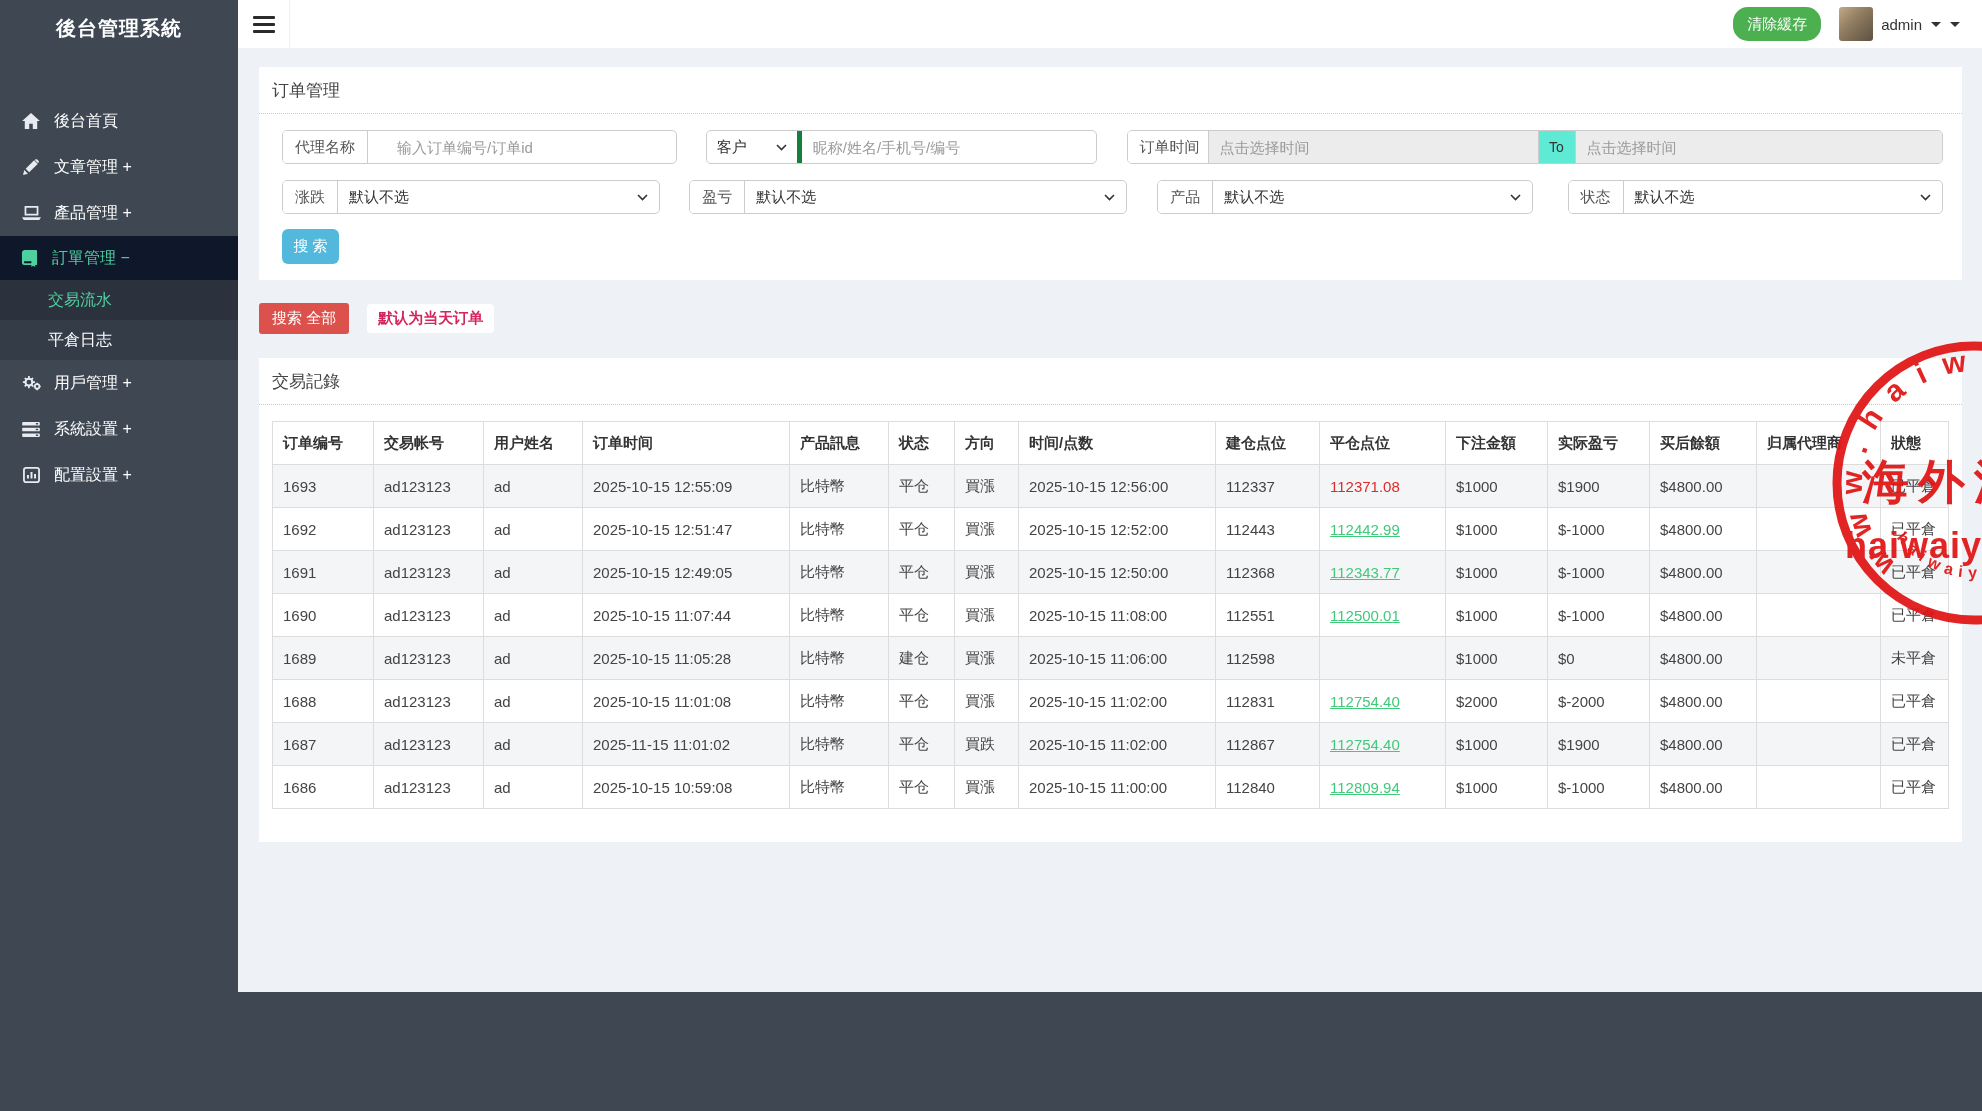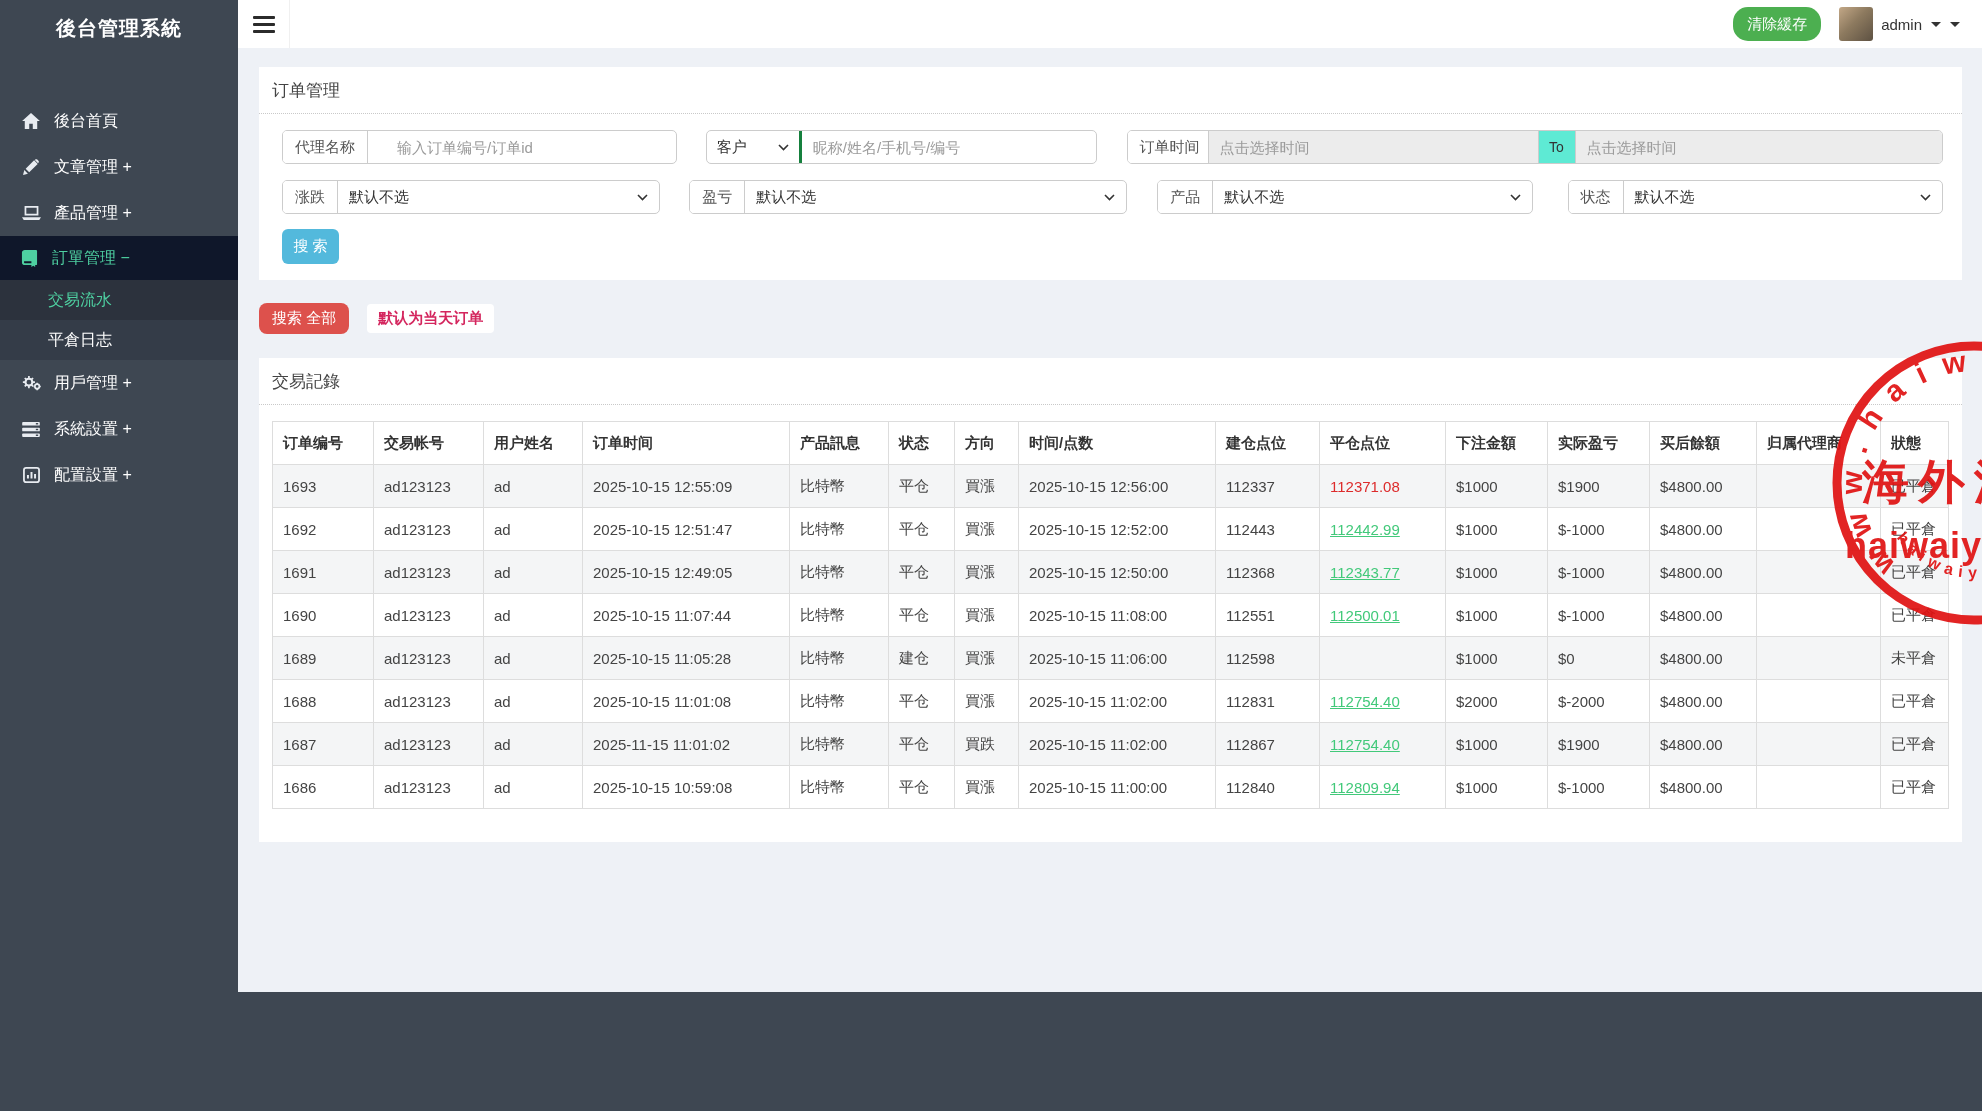--- a/index.html
+++ b/index.html
@@ -37,38 +37,38 @@
   .panel1-bd { padding:16px 19px 16px 23px; }
 
   .frow { display:flex; }
   .frow + .frow { margin-top:16px; }
   .fgroup { display:flex; height:34px; border:1px solid #ccc; border-radius:5px; background:#fff; overflow:hidden; }
   .addon { padding:0 12px; line-height:32px; font-size:15px; color:#555; border-right:1px solid #ccc; white-space:nowrap; background:#fff; }
   .fld { border:none; outline:none; flex:1; min-width:0; padding:0 11px; font-size:15px; color:#333; background:transparent; font-family:inherit; }
   .fld::placeholder { color:#9b9b9b; }
   .fld.date { background:#ececec; }
   .to-addon { width:38px; text-align:center; line-height:32px; font-size:14px; color:#333; border-left:1px solid #ccc; border-right:1px solid #ccc; background:#5eead4; }
-  .sel-addon { width:95px; display:flex; align-items:center; justify-content:space-between; padding:0 10px; border-right:3px solid #15803d; font-size:15px; color:#333; cursor:pointer; }
+  .sel-addon { width:95px; display:flex; align-items:center; justify-content:space-between; padding:0 10px; border-right:5px solid #15803d; font-size:15px; color:#333; cursor:pointer; }
   .selbody { flex:1; display:flex; align-items:center; justify-content:space-between; padding:0 11px; font-size:15px; color:#333; cursor:pointer; }
   .chev { flex:0 0 auto; }
 
   .g-agent { width:395px; margin-right:29px;gap:18px; }
   .g-cust  { width:391px; margin-right:30px; }
   .g-time  { width:817px; }
   .g-time .addon { width:81px; }
   .g-time .date1 { flex:0 0 329px; }
   .g-ud { width:394px; margin-right:29px;text-align:center; }
   .g-pl { width:456px; margin-right:30px; }
   .g-pr { width:391px; margin-right:35px; }
   .g-st { width:391px; }
 
   .btn-blue { margin-top:15px; width:57px; height:35px; background:#53b9dc; color:#fff; border:none; border-radius:6px; font-size:15px; font-family:inherit; cursor:pointer; }
 
   .actions { margin-top:23px; display:flex; align-items:center; }
-  .btn-danger { background:#dd514c; color:#fff; border:none; border-radius:8px; height:31px; padding:0 13px; font-size:15px; font-family:inherit; cursor:pointer; }
+  .btn-danger { background:#dd514c; color:#fff; border:none; border-radius:3px; height:31px; padding:0 13px; font-size:15px; font-family:inherit; cursor:pointer; }
   .note { margin-left:18px; background:#fff; color:#d4265e; font-weight:bold; font-size:15px; padding:5px 11px; border-radius:4px; }
 
   .panel2 { margin-top:24px; }
   .panel2-bd { padding:16px 13px 33px 13px; }
   table.records { width:100%; border-collapse:collapse; table-layout:fixed; font-size:15px; color:#444; }
   .records th, .records td { border:1px solid #ddd; height:43px; padding:0 4px 0 10px; text-align:left; overflow:hidden; white-space:nowrap; }
   .records th { font-weight:bold; color:#333; background:#fff; }
   .records tbody tr:nth-child(odd) td { background:#f4f5f6; }
   .records td.red { color:#dd2b2b; }
   .records td.green { color:#42c97a;text-decoration:underline; }

